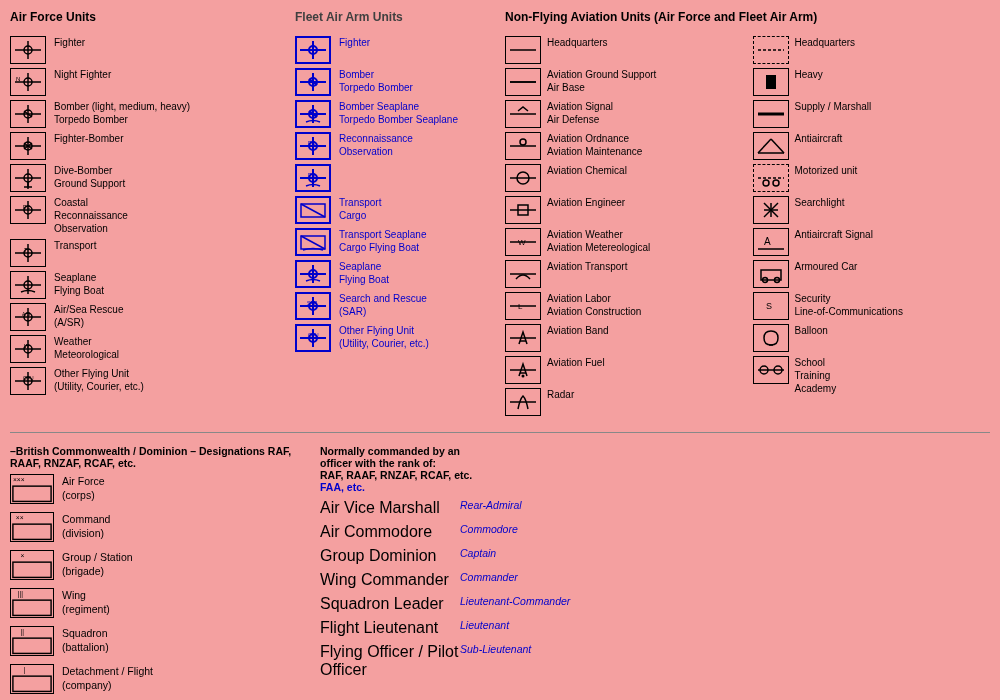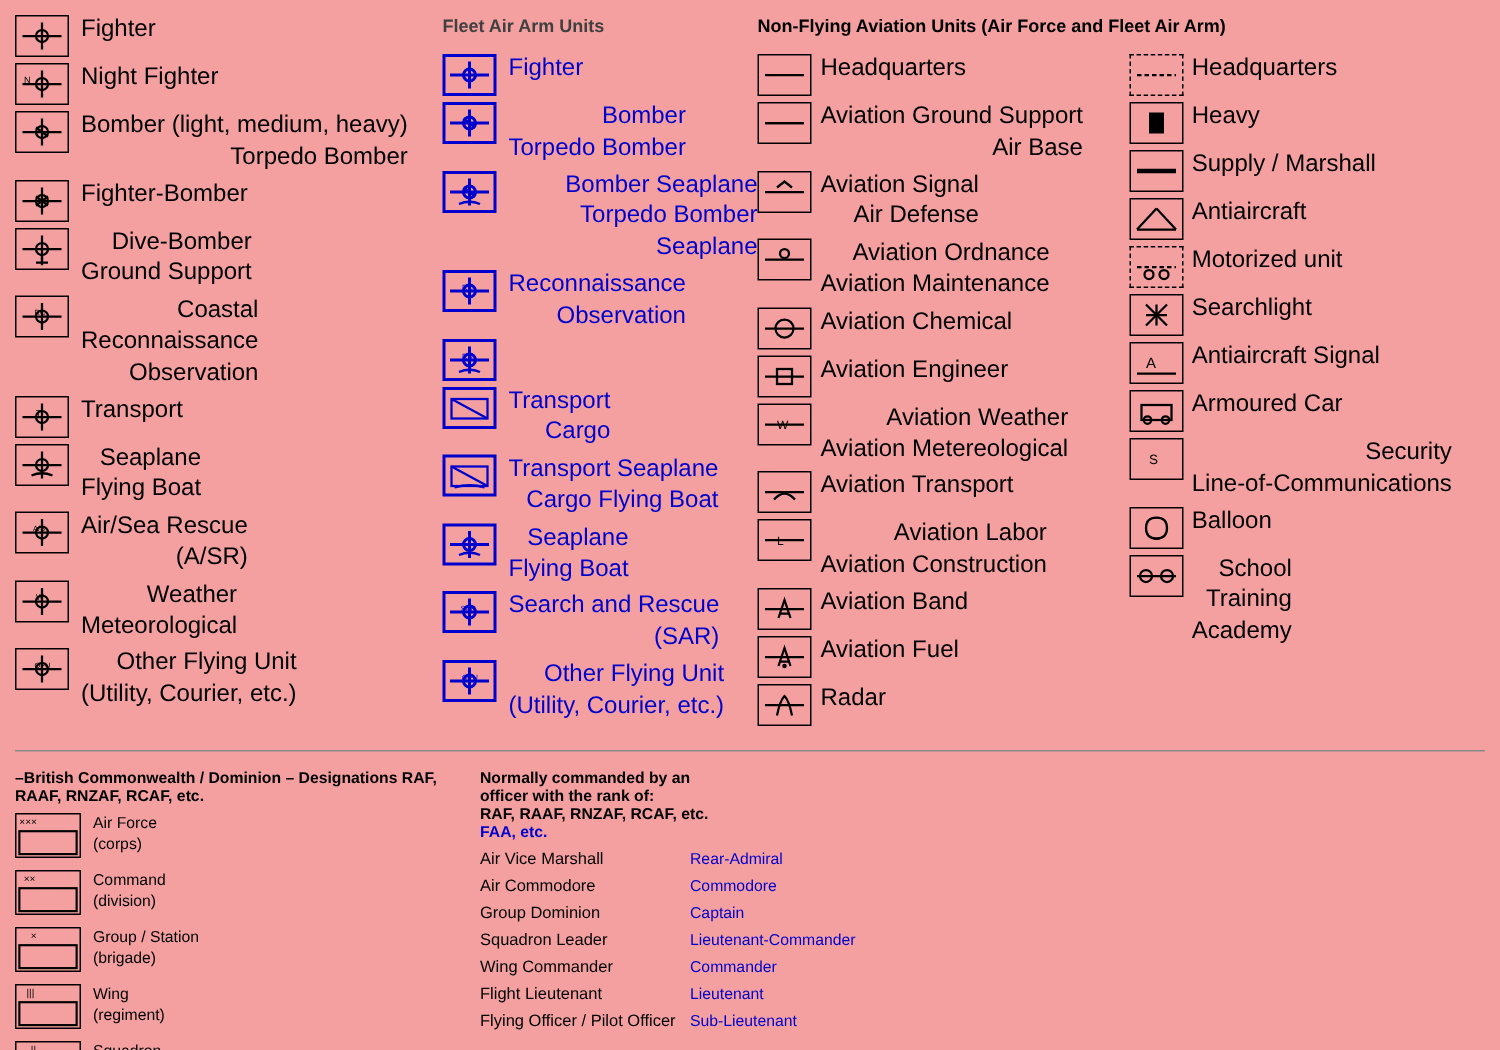--- a/index.html
+++ b/index.html
@@ -43,24 +43,23 @@
       justify-content: center;
       margin-right: 8px;
       background: #f4a0a0;
       position: relative;
     }
     .symbol-box.fleet-style {
       border-color: #0000cc;
       border-width: 2px;
     }
     .symbol-label {
-      font-size: 16px;
+      font-size: 10px;
       line-height: 1.3;
       color: #000;
-      text-align: right;
     }
     .symbol-label.fleet-label {
       color: #0000cc;
     }
     
     .symbol-box svg {
       width: 30px;
       height: 22px;
     }
     
@@ -129,35 +128,37 @@
     .bc-label {
       font-size: 10.5px;
       line-height: 1.3;
     }
     .cmd-row {
       display: flex;
       margin-bottom: 6px;
     }
     .cmd-left {
       width: 140px;
-      font-size: 11px;
+      font-size: 16px;
     }
     .cmd-right {
       font-size: 10.5px;
+      font-style: italic;
     }
     .cmd-right .fleet-rank {
       color: #0000cc;
     }
   </style>
 </head>
 <body>
 
 <div class="main-grid">
 
   <div>
+    <div class="col-header">Air Force Units</div>
 
     <div class="symbol-row">
       <div class="symbol-box">
         <svg viewBox="0 0 30 22">
             <line x1="2" y1="11" x2="28" y2="11" stroke="black" stroke-width="1.5"></line>
             <line x1="15" y1="2" x2="15" y2="20" stroke="black" stroke-width="1.5"></line>
             <circle cx="15" cy="11" r="4" fill="none" stroke="black" stroke-width="1.5"></circle>
           </svg>
       </div>
       <span class="symbol-label">Fighter</span>
@@ -734,26 +735,26 @@
       </div>
       <div class="cmd-row">
         <div class="cmd-left">Air Commodore</div>
         <div class="cmd-right"><span class="fleet-rank">Commodore</span></div>
       </div>
       <div class="cmd-row">
         <div class="cmd-left">Group Dominion</div>
         <div class="cmd-right"><span class="fleet-rank">Captain</span></div>
       </div>
       <div class="cmd-row">
+        <div class="cmd-left">Wing Commander</div>
+        <div class="cmd-right"><span class="fleet-rank">Commander</span></div>
+      </div>
+      <div class="cmd-row">
         <div class="cmd-left">Squadron Leader</div>
         <div class="cmd-right"><span class="fleet-rank">Lieutenant-Commander</span></div>
-      </div>
-      <div class="cmd-row">
-        <div class="cmd-left">Wing Commander</div>
-        <div class="cmd-right"><span class="fleet-rank">Commander</span></div>
       </div>
       <div class="cmd-row">
         <div class="cmd-left">Flight Lieutenant</div>
         <div class="cmd-right"><span class="fleet-rank">Lieutenant</span></div>
       </div>
       <div class="cmd-row">
         <div class="cmd-left">Flying Officer / Pilot Officer</div>
         <div class="cmd-right"><span class="fleet-rank">Sub-Lieutenant</span></div>
       </div>
     </div>

